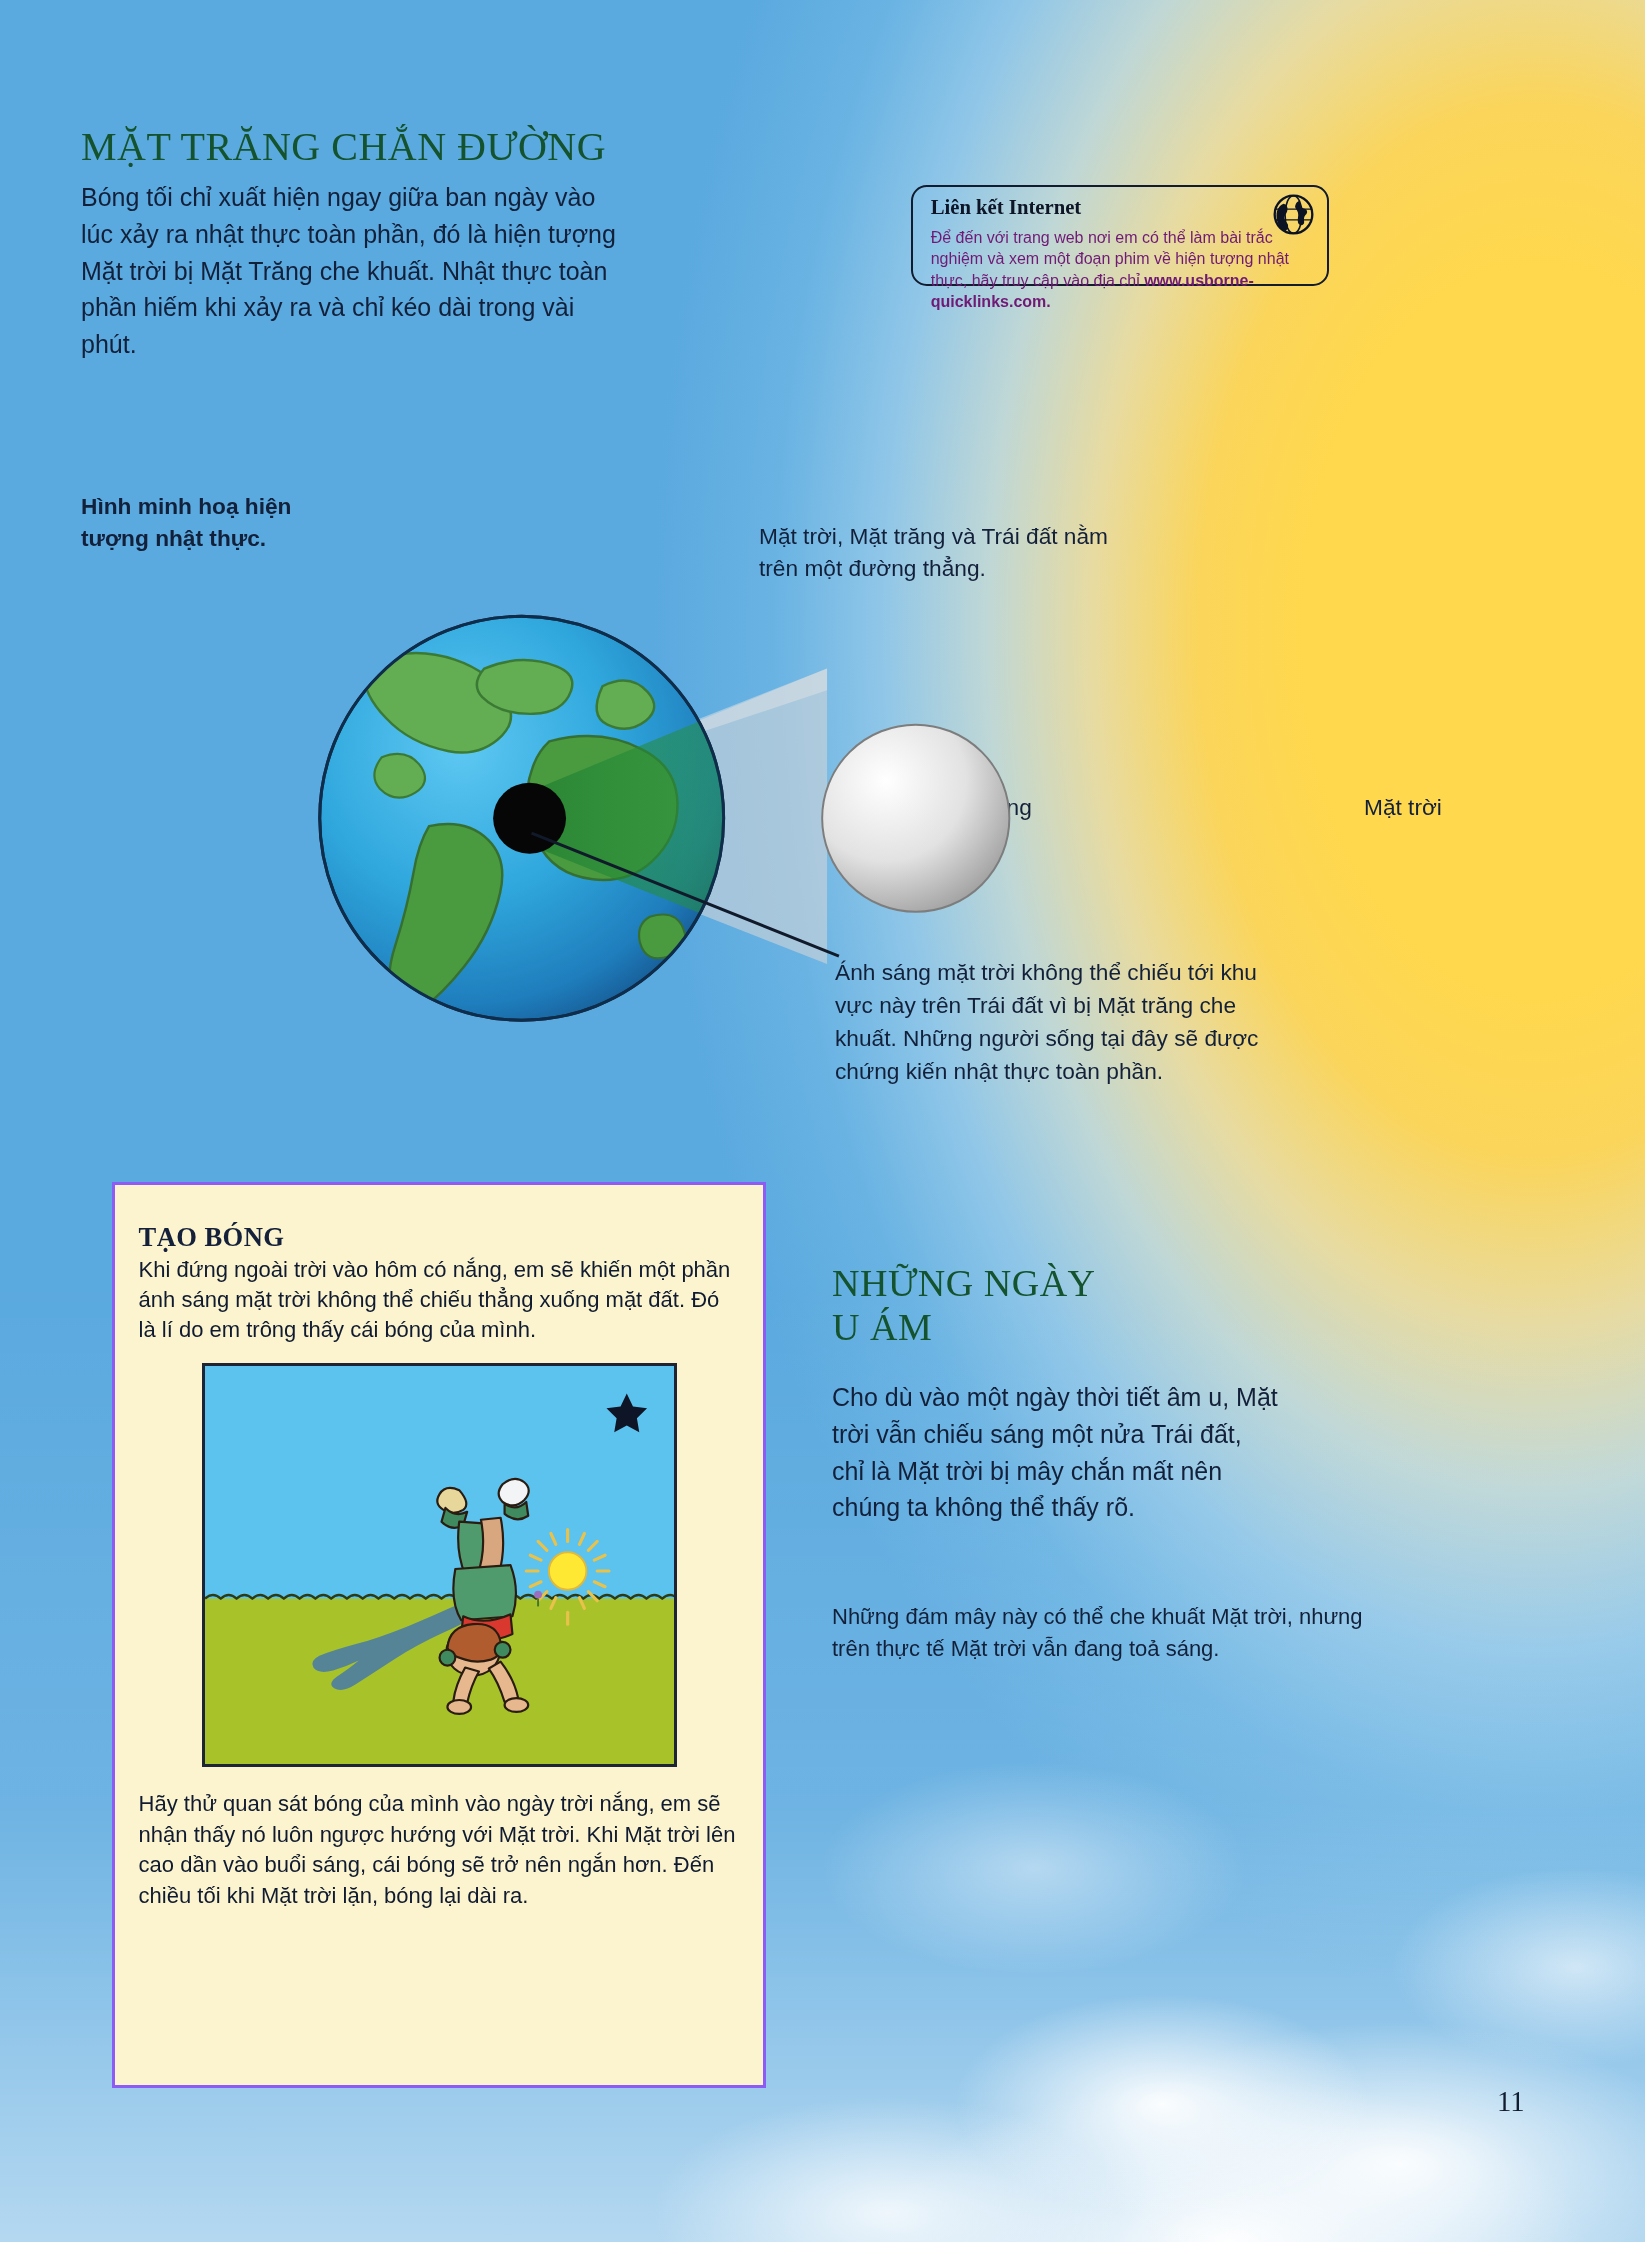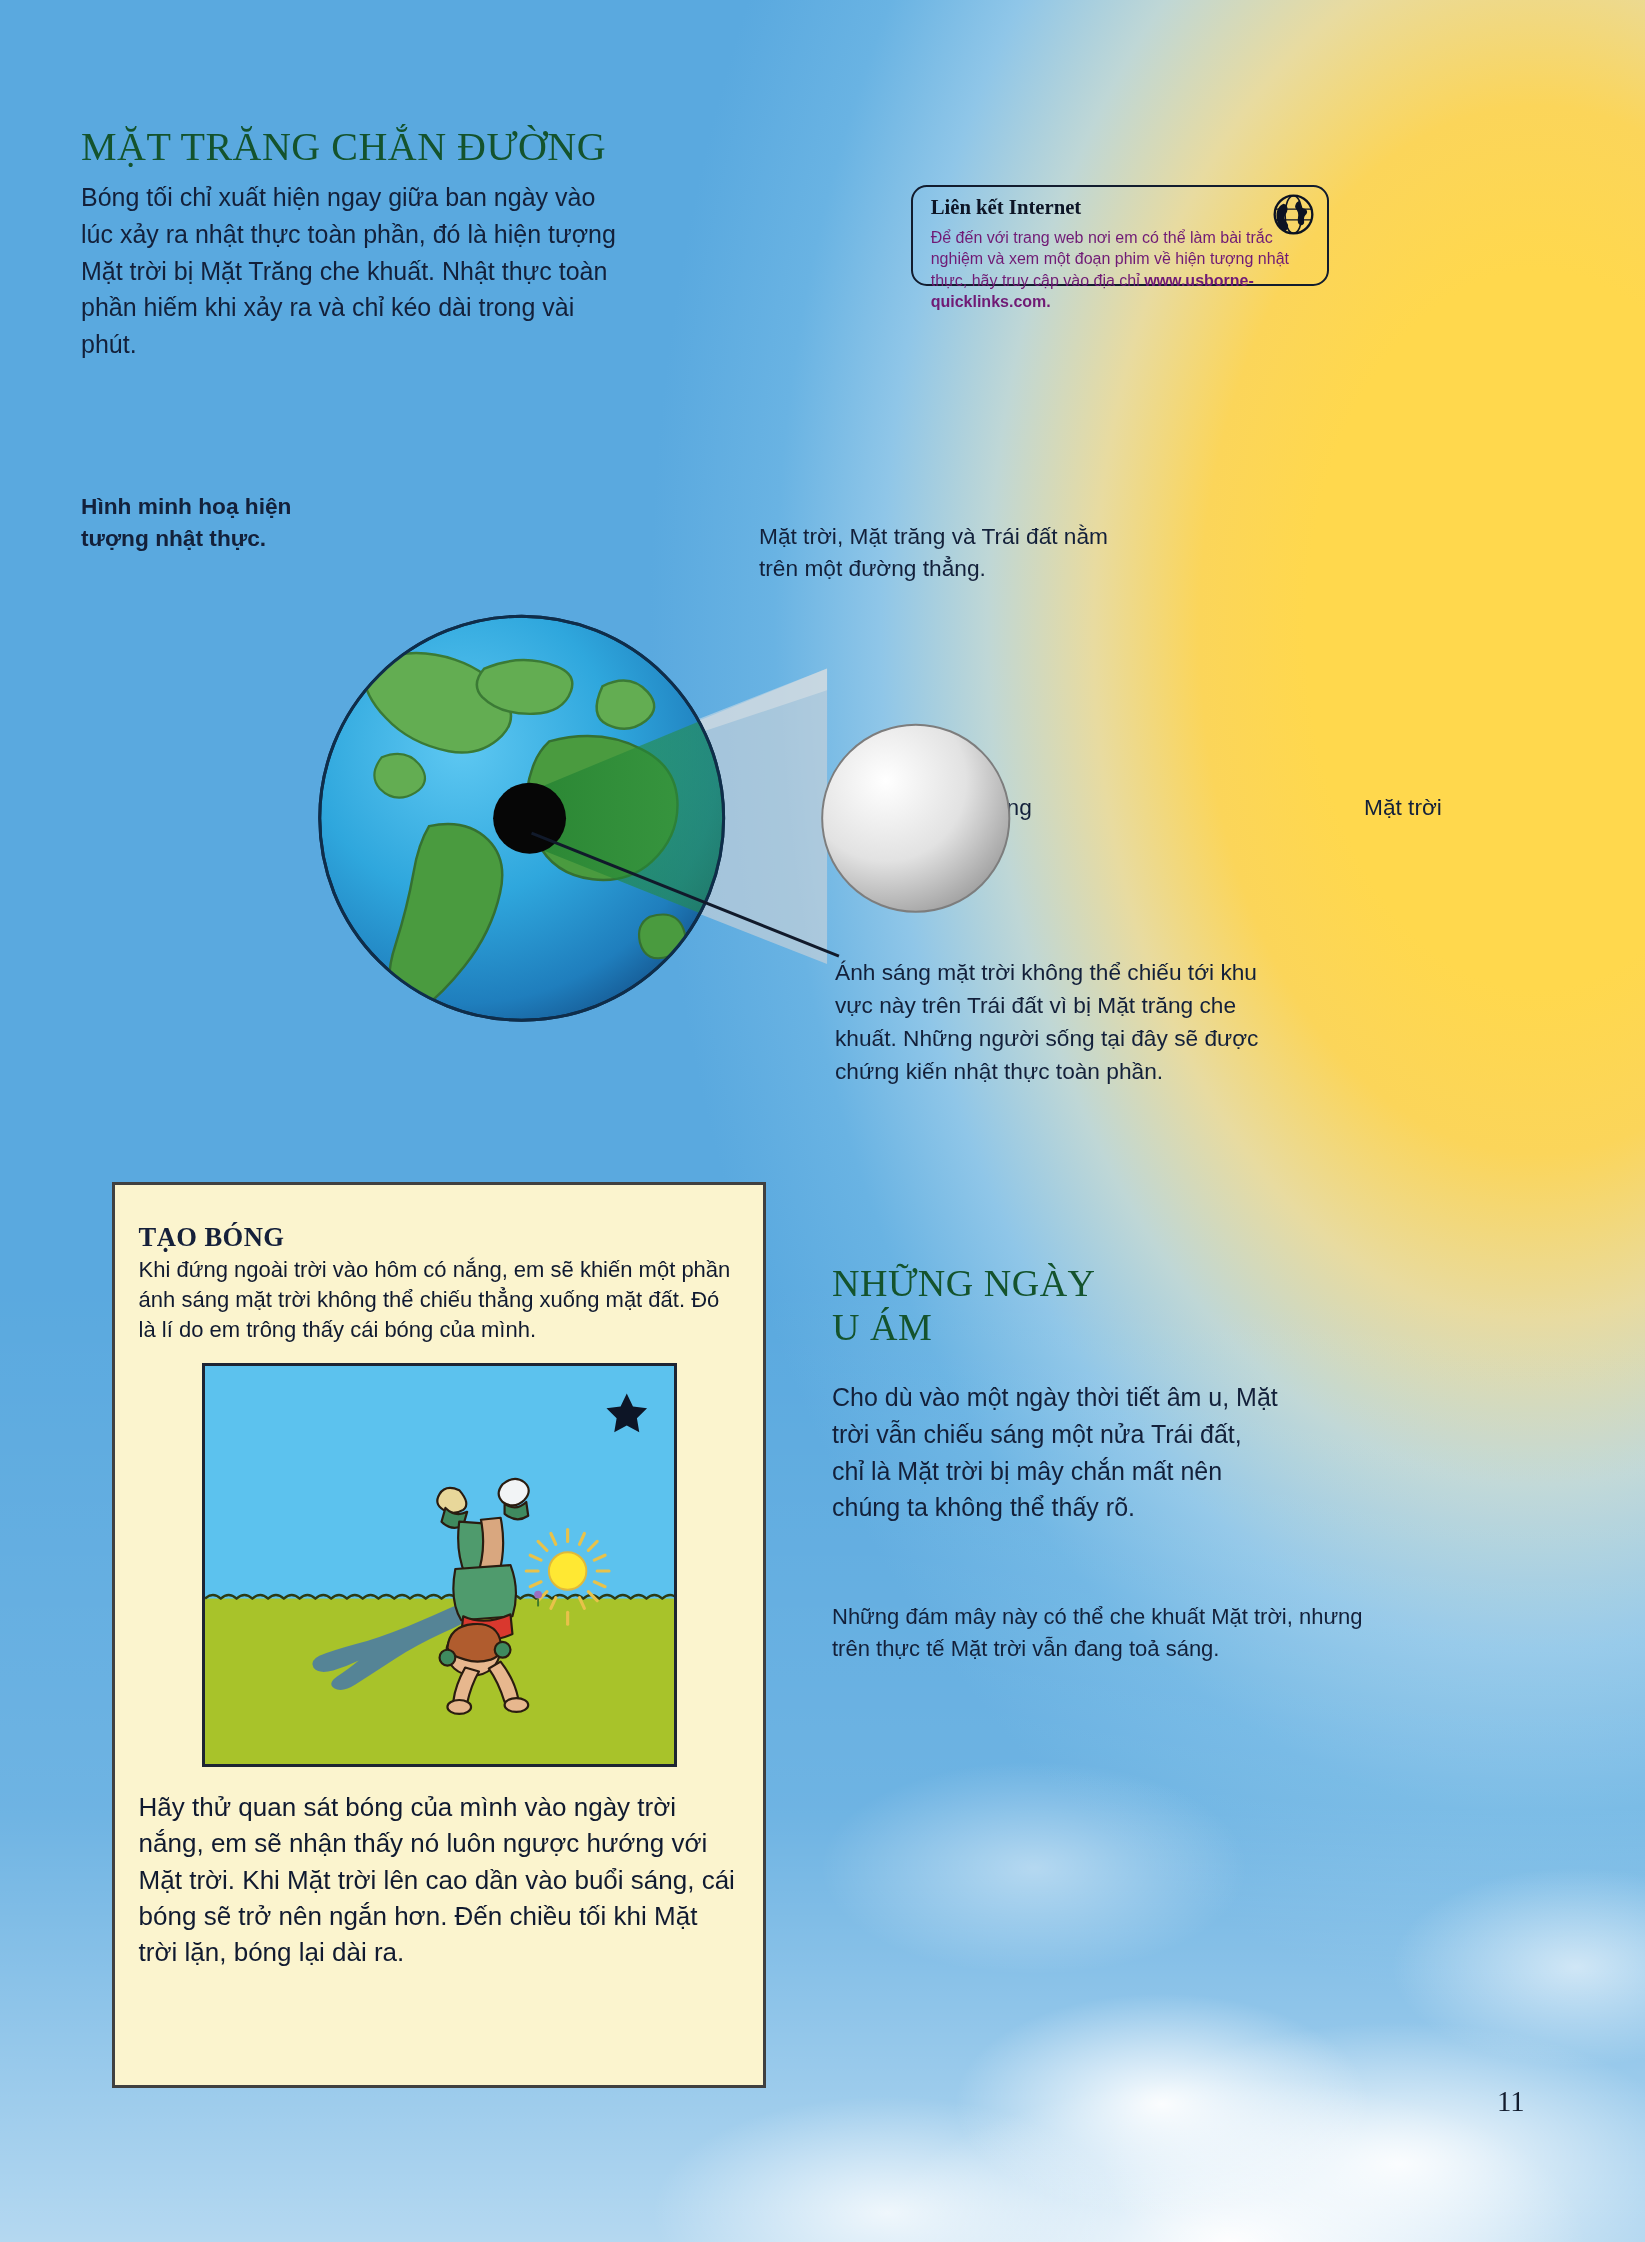--- a/index.html
+++ b/index.html
@@ -97,33 +97,33 @@
     position:absolute; left:1364px; top:794px;
     font-size:22.7px;
   }
 
   
   #diagram { position:absolute; left:236px; top:493px; width:995px; height:552px; z-index:2; }
 
   
   #panel {
     position:absolute; left:112px; top:1182px; width:654px; height:906px;
-    background:#fbf4ce; border:3px solid #404040; z-index:3;
+    background:#fbf4ce; border:3px solid #8b5cf6; z-index:3;
   }
   #panel .p-title {
     font-family:"Liberation Serif", serif; font-weight:bold;
     font-size:26.6px; color:#15203a;
     margin:37px 0 2px 23.6px; letter-spacing:0.4px;
   }
   #panel .p-body {
     font-size:22px; line-height:1.37; color:#101a30;
     margin:0 23.6px 0 23.6px;
   }
   #panel .p-foot {
-    font-size:26px; line-height:1.40; color:#101a30;
+    font-size:22px; line-height:1.40; color:#101a30;
     margin:21.7px 23.6px 0 23.6px;
   }
   #illus {
     margin:17.7px auto 0 auto; width:475px; height:404px;
     border:3px solid #1d2433; position:relative; overflow:hidden;
     background:#5cc2ee;
   }
 
   
   #h2-cloudy {

